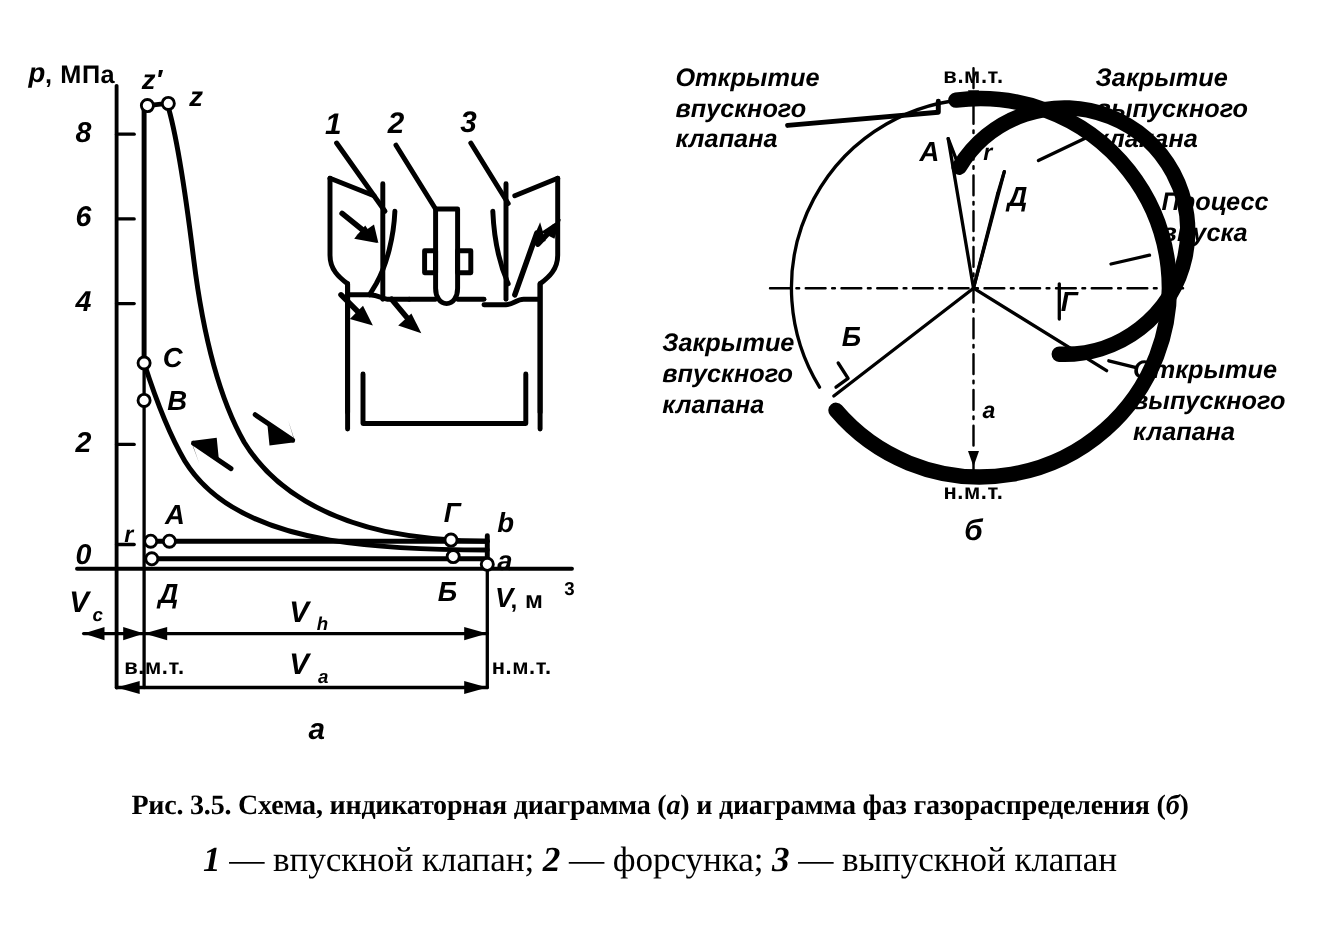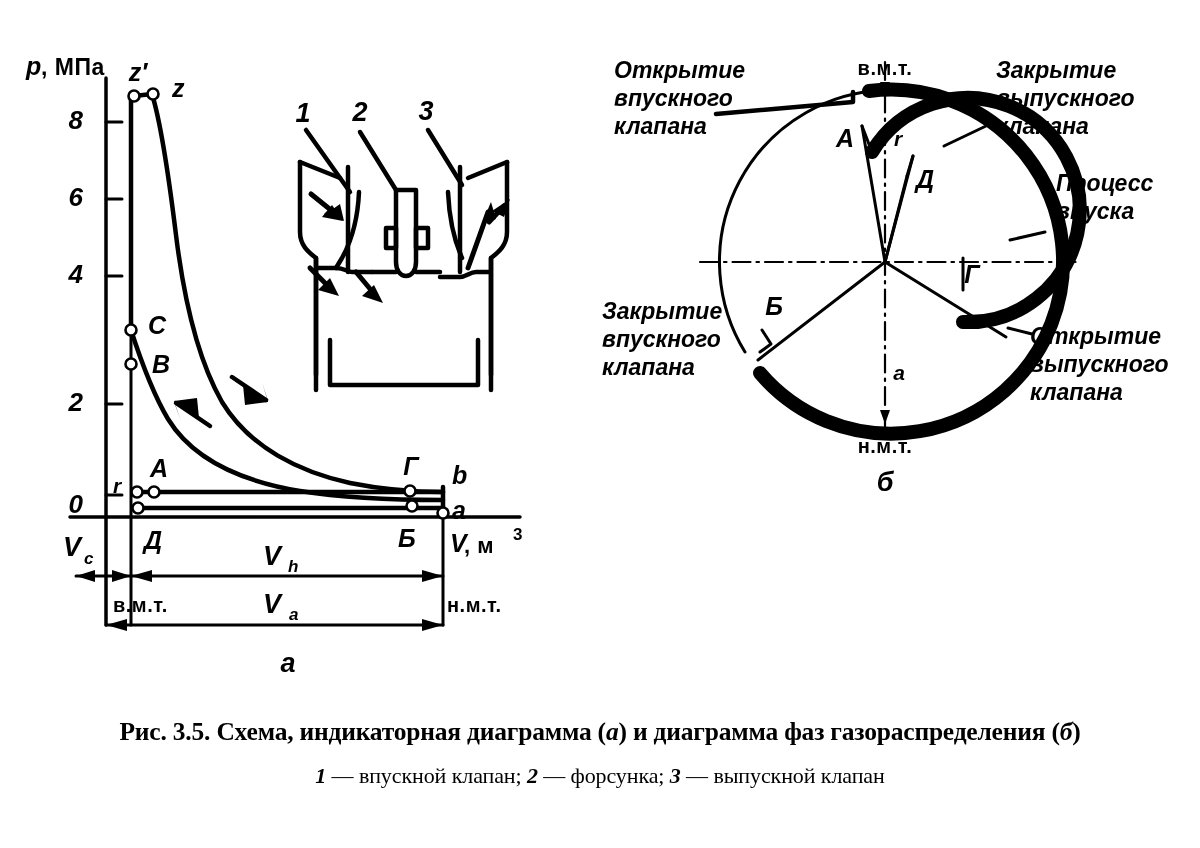--- a/index.html
+++ b/index.html
@@ -72,21 +72,21 @@
     font-family: "Liberation Serif", serif;
     font-weight: bold;
     font-size: 25.5px;
     line-height: 1.22;
     padding: 0 14px;
     letter-spacing: -0.2px;
   }
   #caption-main i { font-style: italic; }
   #caption-legend {
     font-family: "Liberation Serif", serif;
-    font-size: 22px;
+    font-size: 32px;
     margin-top: 16px;
     letter-spacing: -0.1px;
   }
   #caption-legend i { font-style: italic; font-weight: bold; }
 </style>
 </head>
 <body>
 
 <div id="figure-root">
 

